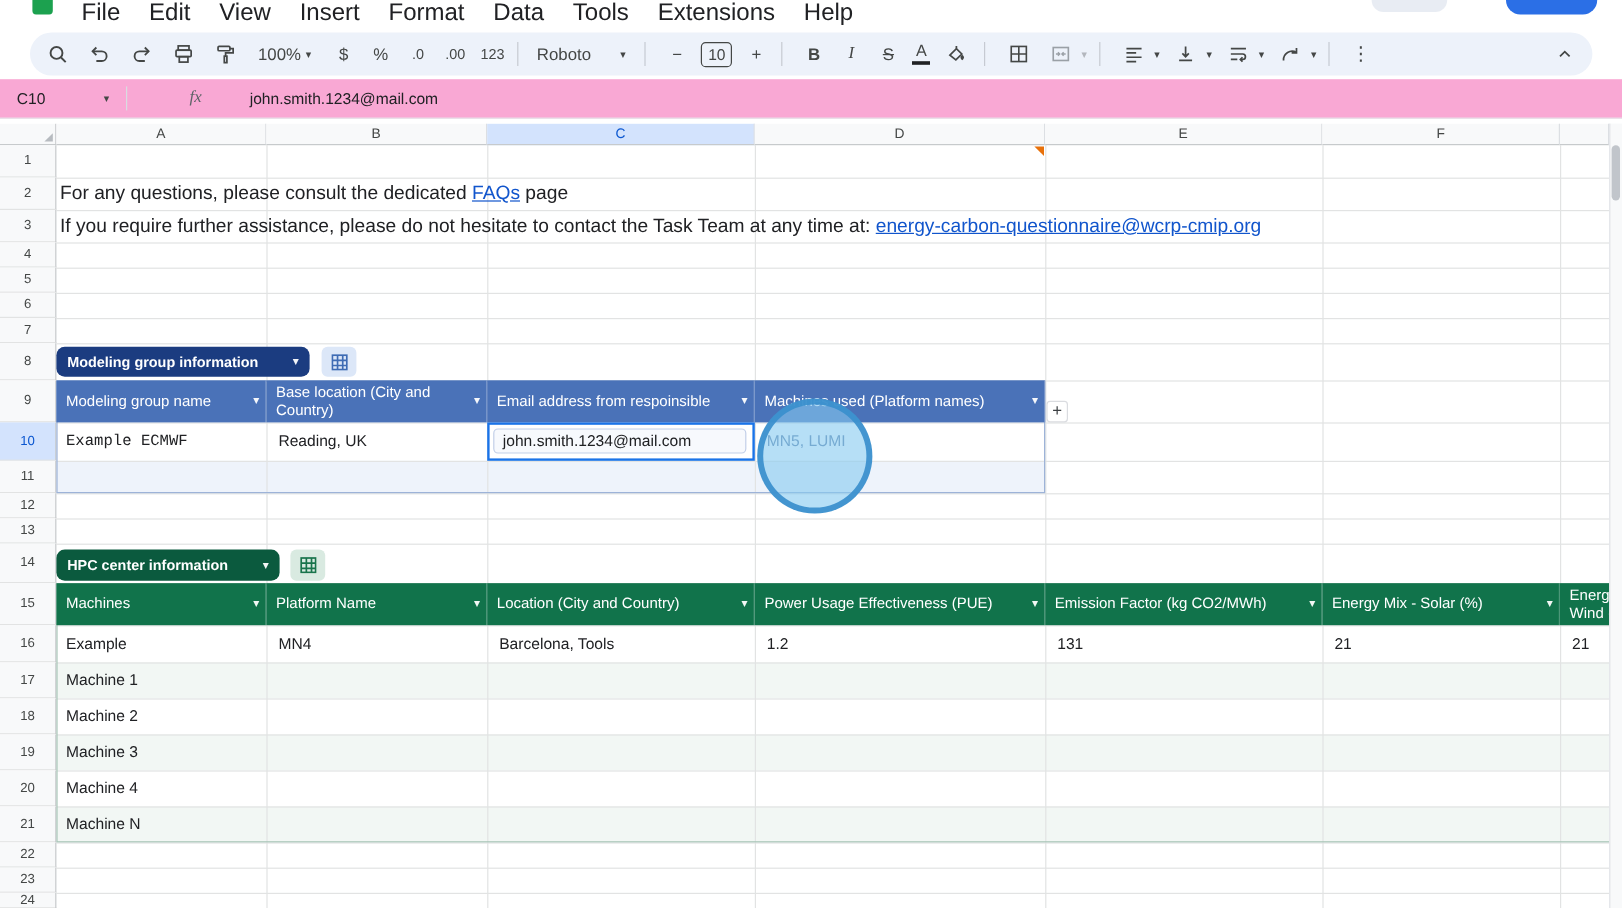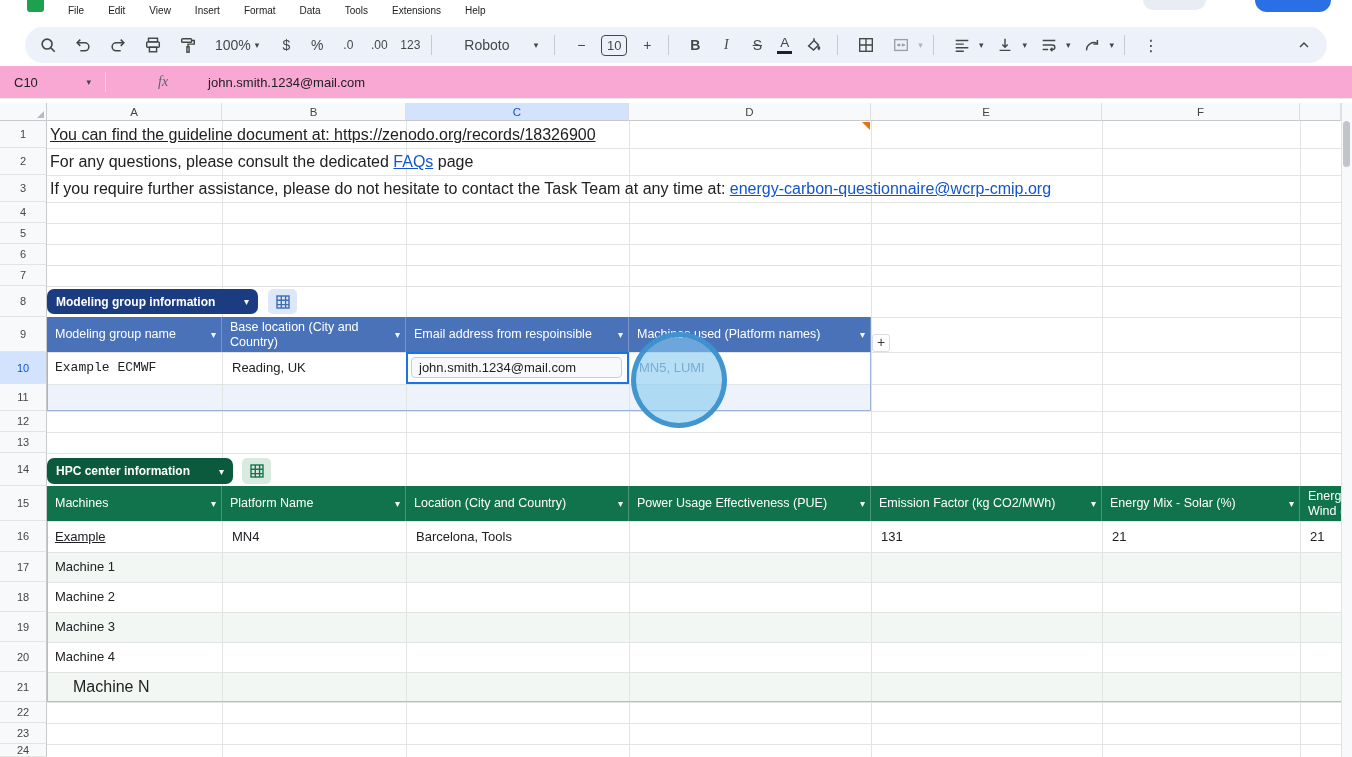--- a/index.html
+++ b/index.html
@@ -3,33 +3,33 @@
 <meta charset="utf-8">
 <style>
   html,body{margin:0;padding:0;width:1352px;height:757px;overflow:hidden;background:#fff;
     font-family:"Liberation Sans","DejaVu Sans",sans-serif;color:#202124;}
   *{box-sizing:border-box;}
   #app{position:absolute;inset:0;width:1352px;height:757px;background:#fff;}
 
   
   .logo{position:absolute;left:27px;top:0;width:17px;height:12px;background:#1ca14f;border-radius:0 0 3px 3px;}
   .menubar{position:absolute;left:56px;top:0;height:22px;display:flex;align-items:center;z-index:5;}
-  .menu-item{font-size:10px;color:#202124;padding:0 12px;line-height:20px;white-space:nowrap;}
+  .menu-item{font-size:20px;color:#202124;padding:0 12px;line-height:20px;white-space:nowrap;}
   .btn-gray{position:absolute;left:1143px;top:0;width:63px;height:10px;background:#e8ecf3;border-radius:0 0 10px 10px;}
   .btn-blue{position:absolute;left:1255px;top:0;width:76px;height:12px;background:#2b6fe6;border-radius:0 0 13px 13px;}
 
   
   .toolbar{position:absolute;left:25px;right:25px;top:27px;height:36px;background:#edf2fa;border-radius:18px;
     display:flex;align-items:center;color:#444746;z-index:5;}
   .toolbar > *:first-child{margin-left:10px;}
   .ticon{width:26px;height:26px;display:flex;align-items:center;justify-content:center;margin-left:9px;border-radius:4px;flex:0 0 auto;}
   .tbtn{min-width:22px;height:26px;display:flex;align-items:center;justify-content:center;font-size:14px;color:#444746;margin-left:9px;border-radius:4px;flex:0 0 auto;}
   .tsm{font-size:12px;}
   .tsel{display:flex;align-items:center;font-size:14px;color:#444746;margin-left:9px;flex:0 0 auto;}
-  .tfont{width:86px;justify-content:space-between;padding:0 6px;margin-left:20px;}
+  .tfont{width:86px;justify-content:space-between;padding:0 6px;margin-left:3px;}
   .chev{font-size:9px;color:#444746;margin-left:4px;}
   .chev.gray{color:#b3b7bd;}
   .tdiv{width:1px;height:20px;background:#c6cad2;margin:0 6px 0 10px;flex:0 0 auto;}
   .size-box{width:26px;height:21px;border:1.3px solid #444746;border-radius:4px;display:flex;align-items:center;
     justify-content:center;font-size:13px;margin-left:9px;color:#444746;flex:0 0 auto;}
   .tbold{font-weight:700;}
   .tital{font-style:italic;font-family:"Liberation Serif","DejaVu Serif",serif;}
   .tstrike{text-decoration:line-through;}
   .acolor{display:flex;flex-direction:column;align-items:center;justify-content:center;line-height:1;margin-left:9px;height:26px;font-size:13.5px;color:#444746;flex:0 0 auto;}
   .abar{width:15px;height:3px;background:#202124;margin-top:2px;}
@@ -257,21 +257,20 @@
       <div style="position: absolute; left: 47px; top: 383px; width: 1294px; height: 1px; background: rgb(226, 227, 227); z-index: 2;"></div>
       <div style="position: absolute; left: 47px; top: 418px; width: 1294px; height: 1px; background: rgb(226, 227, 227); z-index: 2;"></div>
       <div style="position: absolute; left: 47px; top: 449px; width: 1294px; height: 1px; background: rgb(226, 227, 227); z-index: 2;"></div>
       <div style="position: absolute; left: 47px; top: 479px; width: 1294px; height: 1px; background: rgb(226, 227, 227); z-index: 2;"></div>
       <div style="position: absolute; left: 47px; top: 509px; width: 1294px; height: 1px; background: rgb(226, 227, 227); z-index: 2;"></div>
       <div style="position: absolute; left: 47px; top: 539px; width: 1294px; height: 1px; background: rgb(226, 227, 227); z-index: 2;"></div>
       <div style="position: absolute; left: 47px; top: 569px; width: 1294px; height: 1px; background: rgb(226, 227, 227); z-index: 2;"></div>
       <div style="position: absolute; left: 47px; top: 599px; width: 1294px; height: 1px; background: rgb(226, 227, 227); z-index: 2;"></div>
       <div style="position: absolute; left: 47px; top: 620px; width: 1294px; height: 1px; background: rgb(226, 227, 227); z-index: 2;"></div>
       <div style="position: absolute; left: 47px; top: 641px; width: 1294px; height: 1px; background: rgb(226, 227, 227); z-index: 2;"></div>
-      <div style="position: absolute; left: 50px; top: 18px; width: 1285px; height: 27px; line-height: 27px; white-space: nowrap; font-size: 16px; color: rgb(32, 33, 36); z-index: 4; overflow: hidden;"><span style="text-decoration: underline; color: rgb(32, 33, 36);">You can find the guideline document at: https://zenodo.org/records/18326900</span></div>
       <div style="position: absolute; left: 50px; top: 45px; width: 1285px; height: 27px; line-height: 27px; white-space: nowrap; font-size: 16px; color: rgb(32, 33, 36); z-index: 4; overflow: hidden;"><span>For any questions, please consult the dedicated </span><span style="text-decoration: underline; color: rgb(17, 85, 204);">FAQs</span><span> page</span></div>
       <div style="position: absolute; left: 50px; top: 72px; width: 1285px; height: 27px; line-height: 27px; white-space: nowrap; font-size: 16px; color: rgb(32, 33, 36); z-index: 4; overflow: hidden;"><span>If you require further assistance, please do not hesitate to contact the Task Team at any time at: </span><span style="text-decoration: underline; color: rgb(17, 85, 204);">energy-carbon-questionnaire@wcrp-cmip.org</span></div>
       <div style="position: absolute; left: 862px; top: 19px; width: 0px; height: 0px; border-top: 8px solid rgb(232, 113, 10); border-left: 8px solid transparent; z-index: 4;"></div>
       <div style="position: absolute; left: 47px; top: 186px; width: 211px; height: 25px; background: rgb(27, 60, 128); border-radius: 7px; display: flex; align-items: center; padding: 0px 9px; z-index: 5; color: rgb(255, 255, 255);">
         <span style="flex: 1 1 0%; font-size: 12px; font-weight: 700; white-space: nowrap; overflow: hidden;">Modeling group information</span>
         <span style="font-size: 10px; opacity: 0.95;">▾</span>
       </div>
       <div style="position: absolute; left: 268px; top: 186px; width: 29px; height: 25px; background: rgb(220, 231, 248); border-radius: 5px; display: flex; align-items: center; justify-content: center; z-index: 5;">
         <span style="display: flex;">
           <svg width="14" height="14" viewBox="0 0 14 14" fill="none" stroke="#3f6cb4" stroke-width="1.4">
@@ -336,29 +335,30 @@
         <span>Emission Factor (kg CO2/MWh)</span>
         <span style="position: absolute; right: 5px; top: 50%; transform: translateY(-50%); font-size: 10px; opacity: 0.95;">▾</span>
       </div>
       <div style="position: absolute; left: 1102px; top: 383px; width: 198px; height: 35px; background: rgb(17, 115, 75); color: rgb(255, 255, 255); font-size: 12.5px; font-weight: 500; display: flex; align-items: center; padding: 2px 20px 2px 8px; border-right: 1px solid rgba(255, 255, 255, 0.25); z-index: 4; line-height: 1.2; overflow: hidden;">
         <span>Energy Mix - Solar (%)</span>
         <span style="position: absolute; right: 5px; top: 50%; transform: translateY(-50%); font-size: 10px; opacity: 0.95;">▾</span>
       </div>
       <div style="position: absolute; left: 1300px; top: 383px; width: 130px; height: 35px; background: rgb(17, 115, 75); color: rgb(255, 255, 255); font-size: 12.5px; font-weight: 500; display: flex; align-items: center; padding: 2px 20px 2px 8px; border-right: 1px solid rgba(255, 255, 255, 0.25); z-index: 4; line-height: 1.2; overflow: hidden;">
         <span>Energy Mix - Wind (%)</span>
       </div>
-      <div style="position: absolute; left: 55px; top: 418px; width: 165px; height: 31px; line-height: 31px; font-size: 13px; color: rgb(32, 33, 36); white-space: nowrap; overflow: hidden; z-index: 4; text-decoration: underline;">Example</div>
+      <div style="position: absolute; left: 55px; top: 418px; width: 165px; height: 31px; line-height: 31px; font-size: 13px; color: rgb(32, 33, 36); white-space: nowrap; overflow: hidden; z-index: 4;">Example</div>
       <div style="position: absolute; left: 232px; top: 418px; width: 172px; height: 31px; line-height: 31px; font-size: 13px; color: rgb(32, 33, 36); white-space: nowrap; overflow: hidden; z-index: 4;">MN4</div>
       <div style="position: absolute; left: 416px; top: 418px; width: 211px; height: 31px; line-height: 31px; font-size: 13px; color: rgb(32, 33, 36); white-space: nowrap; overflow: hidden; z-index: 4;">Barcelona, Tools</div>
+      <div style="position: absolute; left: 639px; top: 418px; width: 230px; height: 31px; line-height: 31px; font-size: 13px; color: rgb(32, 33, 36); white-space: nowrap; overflow: hidden; z-index: 4;">1.2</div>
       <div style="position: absolute; left: 881px; top: 418px; width: 219px; height: 31px; line-height: 31px; font-size: 13px; color: rgb(32, 33, 36); white-space: nowrap; overflow: hidden; z-index: 4;">131</div>
       <div style="position: absolute; left: 1112px; top: 418px; width: 186px; height: 31px; line-height: 31px; font-size: 13px; color: rgb(32, 33, 36); white-space: nowrap; overflow: hidden; z-index: 4;">21</div>
       <div style="position: absolute; left: 1310px; top: 418px; width: 118px; height: 31px; line-height: 31px; font-size: 13px; color: rgb(32, 33, 36); white-space: nowrap; overflow: hidden; z-index: 4;">21</div>
       <div style="position: absolute; left: 55px; top: 449px; width: 165px; height: 30px; line-height: 30px; font-size: 13px; color: rgb(32, 33, 36); white-space: nowrap; overflow: hidden; z-index: 4;">Machine 1</div>
       <div style="position: absolute; left: 55px; top: 479px; width: 165px; height: 30px; line-height: 30px; font-size: 13px; color: rgb(32, 33, 36); white-space: nowrap; overflow: hidden; z-index: 4;">Machine 2</div>
       <div style="position: absolute; left: 55px; top: 509px; width: 165px; height: 30px; line-height: 30px; font-size: 13px; color: rgb(32, 33, 36); white-space: nowrap; overflow: hidden; z-index: 4;">Machine 3</div>
       <div style="position: absolute; left: 55px; top: 539px; width: 165px; height: 30px; line-height: 30px; font-size: 13px; color: rgb(32, 33, 36); white-space: nowrap; overflow: hidden; z-index: 4;">Machine 4</div>
-      <div style="position: absolute; left: 55px; top: 569px; width: 165px; height: 30px; line-height: 30px; font-size: 16px; color: rgb(32, 33, 36); white-space: nowrap; overflow: hidden; z-index: 4; margin-left: 18px;">Machine N</div>
+      <div style="position: absolute; left: 55px; top: 569px; width: 165px; height: 30px; line-height: 30px; font-size: 13px; color: rgb(32, 33, 36); white-space: nowrap; overflow: hidden; z-index: 4;">Machine N</div>
     </div>
 
 <div style="position: absolute; left: 631px; top: 332px; width: 96px; height: 96px; border-radius: 50%; background: rgba(133, 201, 240, 0.6); border: 5px solid rgba(58, 143, 205, 0.92); z-index: 20; pointer-events: none;"></div>
     <div style="position: absolute; left: 1341px; top: 103px; width: 11px; height: 654px; background: rgb(248, 249, 250); border-left: 1px solid rgb(224, 227, 230); z-index: 25;"></div>
     <div style="position: absolute; left: 1343px; top: 121px; width: 7px; height: 46px; background: rgb(193, 197, 203); border-radius: 4px; z-index: 26;"></div>
   </div>
 
 </body></html>

